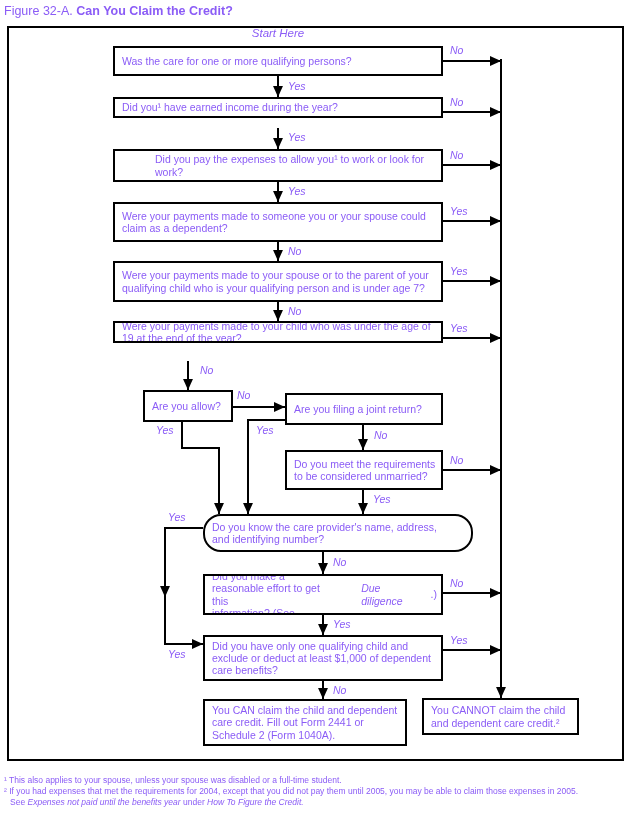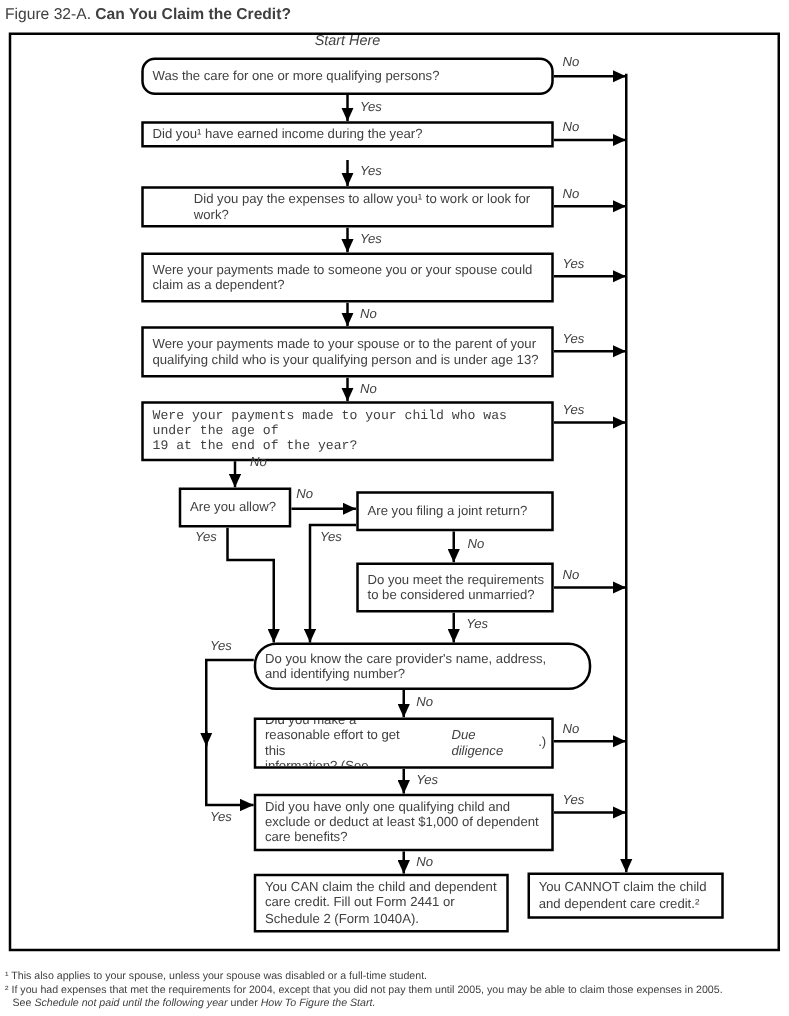--- a/index.html
+++ b/index.html
@@ -1,43 +1,43 @@
 <!DOCTYPE html>
 <html><head>
 <meta charset="utf-8">
 <style>
   html,body{margin:0;padding:0;background:#fff;}
   .page{
     position:relative;width:631px;height:813px;background:#fff;
-    font-family:"Liberation Sans","DejaVu Sans",sans-serif;color:#404040;
+    font-family:"Liberation Sans","DejaVu Sans",sans-serif;color:#8b5cf6;
     overflow:hidden;
   }
   .title{position:absolute;left:4px;top:4px;font-size:12.5px;white-space:nowrap;}
   .title .bold{font-weight:bold;}
   .frame{
     position:absolute;left:7px;top:26px;width:617px;height:735px;
     border:2px solid #000;box-sizing:border-box;background:#fff;
   }
   svg.edges{position:absolute;left:0;top:0;width:631px;height:813px;}
   .start{
     position:absolute;left:228px;top:27px;width:100px;text-align:center;
     font-style:italic;font-size:11.5px;
   }
   .box{
     position:absolute;border:2px solid #000;background:#fff;box-sizing:border-box;
     display:flex;align-items:center;font-size:10.5px;line-height:1.15;
     padding:2px 4px 2px 7px;white-space:pre-line;overflow:hidden;
   }
   .box .it{font-style:italic;}
-  #q1{left:113px;top:46px;width:330px;height:30px;border-radius:11px;}
+  #q1{left:113px;top:46px;width:330px;height:30px;}
   #q2{left:113px;top:97px;width:330px;height:21px;}
   #q3{left:113px;top:149px;width:330px;height:33px;padding-left:40px;}
   #q4{left:113px;top:202px;width:330px;height:40px;}
   #q5{left:113px;top:261px;width:330px;height:41px;}
-  #q6{left:113px;top:321px;width:330px;height:48px;font-family:Liberation Mono, monospace;}
+  #q6{left:113px;top:321px;width:330px;height:22px;}
   #q7{left:143px;top:390px;width:90px;height:32px;}
   #q8{left:285px;top:393px;width:158px;height:32px;}
   #q9{left:285px;top:450px;width:158px;height:40px;}
   #q10{left:203px;top:514px;width:270px;height:38px;border-radius:18px;}
   #q11{left:203px;top:574px;width:240px;height:41px;gap:28px;}
   #q12{left:203px;top:635px;width:240px;height:46px;}
   #can{left:203px;top:699px;width:204px;height:47px;}
   #cannot{left:422px;top:698px;width:157px;height:37px;}
   .lbl{
     position:absolute;font-style:italic;font-size:10.5px;white-space:nowrap;text-align:right;
@@ -97,21 +97,21 @@
   </svg>
 
   <div class="start">Start Here</div>
 
   <div class="box" id="q1">Was the care for one or more qualifying persons?</div>
   <div class="box" id="q2">Did you¹ have earned income during the year?</div>
   <div class="box" id="q3">Did you pay the expenses to allow you¹ to work or look for work?</div>
   <div class="box" id="q4">Were your payments made to someone you or your spouse could
 claim as a dependent?</div>
   <div class="box" id="q5">Were your payments made to your spouse or to the parent of your
-qualifying child who is your qualifying person and is under age 13?</div>
+qualifying child who is your qualifying person and is under age 7?</div>
   <div class="box" id="q6">Were your payments made to your child who was under the age of
 19 at the end of the year?</div>
   <div class="box" id="q7">Are you allow?</div>
   <div class="box" id="q8">Are you filing a joint return?</div>
   <div class="box" id="q9">Do you meet the requirements
 to be considered unmarried?</div>
   <div class="box" id="q10">Do you know the care provider's name, address,
 and identifying number?</div>
   <div class="box" id="q11"><span>Did you make a reasonable effort to get this
 information? (See </span><span class="it">Due diligence</span><span>.)</span></div>
@@ -146,16 +146,16 @@
   <span class="lbl" style="left:333px;top:556px">No</span>
   <span class="lbl" style="left:450px;top:577px">No</span>
   <span class="lbl" style="left:333px;top:618px">Yes</span>
   <span class="lbl" style="left:450px;top:634px">Yes</span>
   <span class="lbl" style="left:168px;top:648px">Yes</span>
   <span class="lbl" style="left:333px;top:684px">No</span>
 
   <div class="footnotes">
     <div>¹ This also applies to your spouse, unless your spouse was disabled or a full-time student.</div>
     <div>² If you had expenses that met the requirements for 2004, except that you did not pay them until 2005, you may be able to claim those expenses in 2005.</div>
-    <div class="fn3"><span>See </span><span class="it">Schedule not paid until the following year</span><span> under </span><span class="it">How To Figure the Start.</span></div>
+    <div class="fn3"><span>See </span><span class="it">Expenses not paid until the benefits year</span><span> under </span><span class="it">How To Figure the Credit.</span></div>
   </div>
 
 </div>
 
 </body></html>

